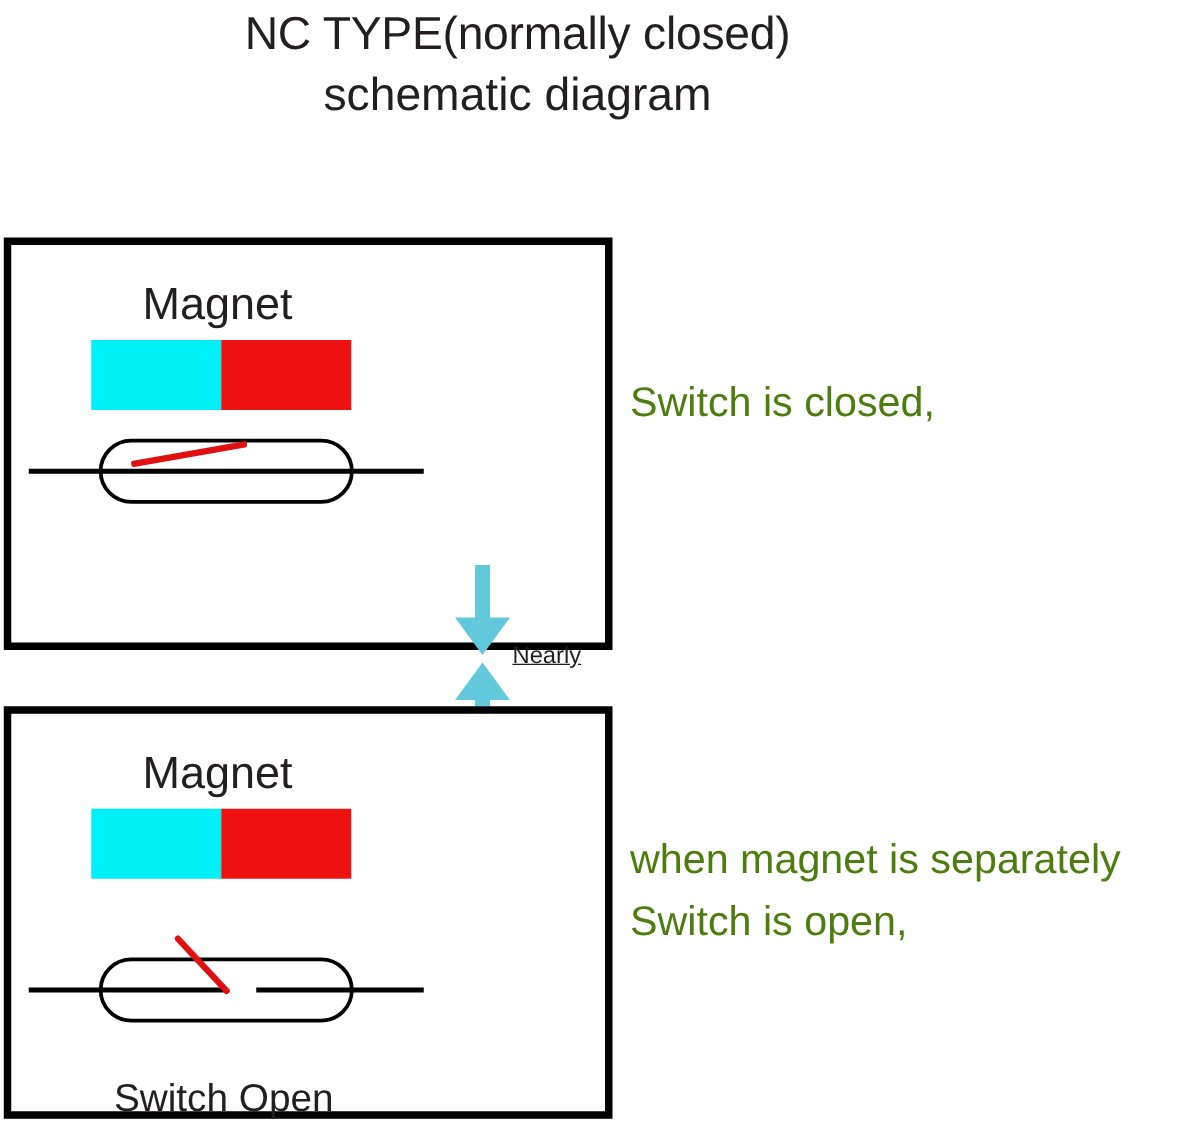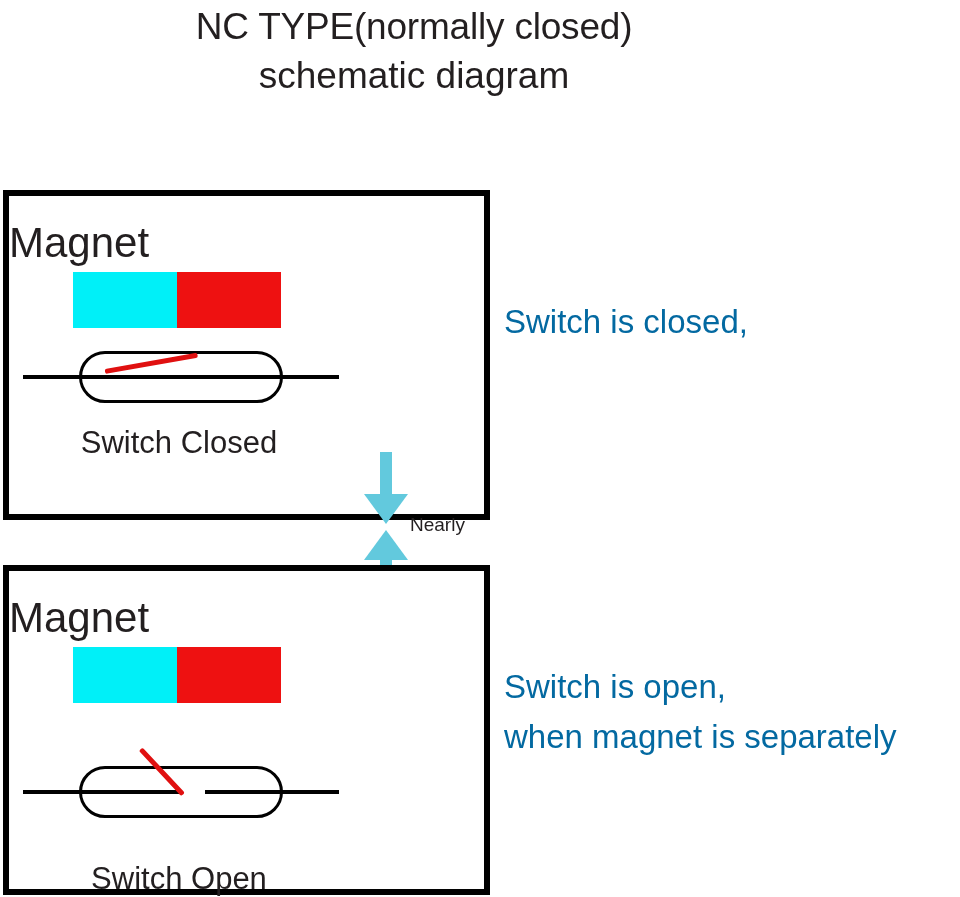--- a/index.html
+++ b/index.html
@@ -48,21 +48,22 @@
     width: 100%;
     height: 100%;
   }
 
   
   .magnet-label {
     position: absolute;
     top: 28px;
     left: 0;
     width: 330px;
-    font-size: 42px;
+    text-align: center;
+    font-size: 36px;
     line-height: 38px;
     color: #231f20;
   }
   .magnet-bar {
     position: absolute;
     top: 76px;
     left: 64px;
     width: 208px;
     height: 56px;
     display: flex;
@@ -181,28 +182,28 @@
   #arrow-up-nearly .arrow-head  { top: 0; }
   #arrow-up-nearly .arrow-shaft { top: 28px; height: 46px; }
 
   .arrow-caption {
     position: absolute;
     font-size: 19px;
     line-height: 22px;
     color: #231f20;
     white-space: nowrap;
   }
-  #caption-nearly { left: 401px; top: 318px; }
+  #caption-nearly { left: 401px; top: 318px; text-decoration: underline; }
 
   
   .side-caption {
     position: absolute;
     font-size: 33px;
     line-height: 50px;
-    color: #0369a1;
+    color: #4d7c0f;
     white-space: nowrap;
   }
   #caption-closed { left: 504px; top: 297px; }
   #caption-open   { left: 504px; top: 662px; }
   .side-caption-line { display: block; }
 </style>
 </head>
 <body>
 
 <div class="title">
@@ -219,21 +220,20 @@
       <div class="magnet-pole-n"></div>
       <div class="magnet-pole-s"></div>
     </div>
 
     <div class="reed" id="reed-closed">
       <div class="reed-lead"></div>
       <div class="reed-capsule"></div>
       <div class="reed-blade" id="blade-closed"></div>
     </div>
 
-    <div class="switch-state-label" id="label-switch-closed">Switch Closed</div>
 
     <div class="arrow" id="arrow-down-nearly">
       <div class="arrow-shaft"></div>
       <div class="arrow-head arrow-head-down"></div>
     </div>
     <div class="arrow" id="arrow-up-nearly">
       <div class="arrow-head arrow-head-up"></div>
       <div class="arrow-shaft"></div>
     </div>
     <div class="arrow-caption" id="caption-nearly">Nearly</div>
@@ -261,15 +261,15 @@
     <div class="switch-state-label" id="label-switch-open">Switch Open</div>
 
   </div>
 </div>
 
 <div class="side-caption" id="caption-closed">
   <span class="side-caption-line">Switch is closed,</span>
 </div>
 
 <div class="side-caption" id="caption-open">
+  <span class="side-caption-line">when magnet is separately</span>
   <span class="side-caption-line">Switch is open,</span>
-  <span class="side-caption-line">when magnet is separately</span>
 </div>
 
 </body></html>

